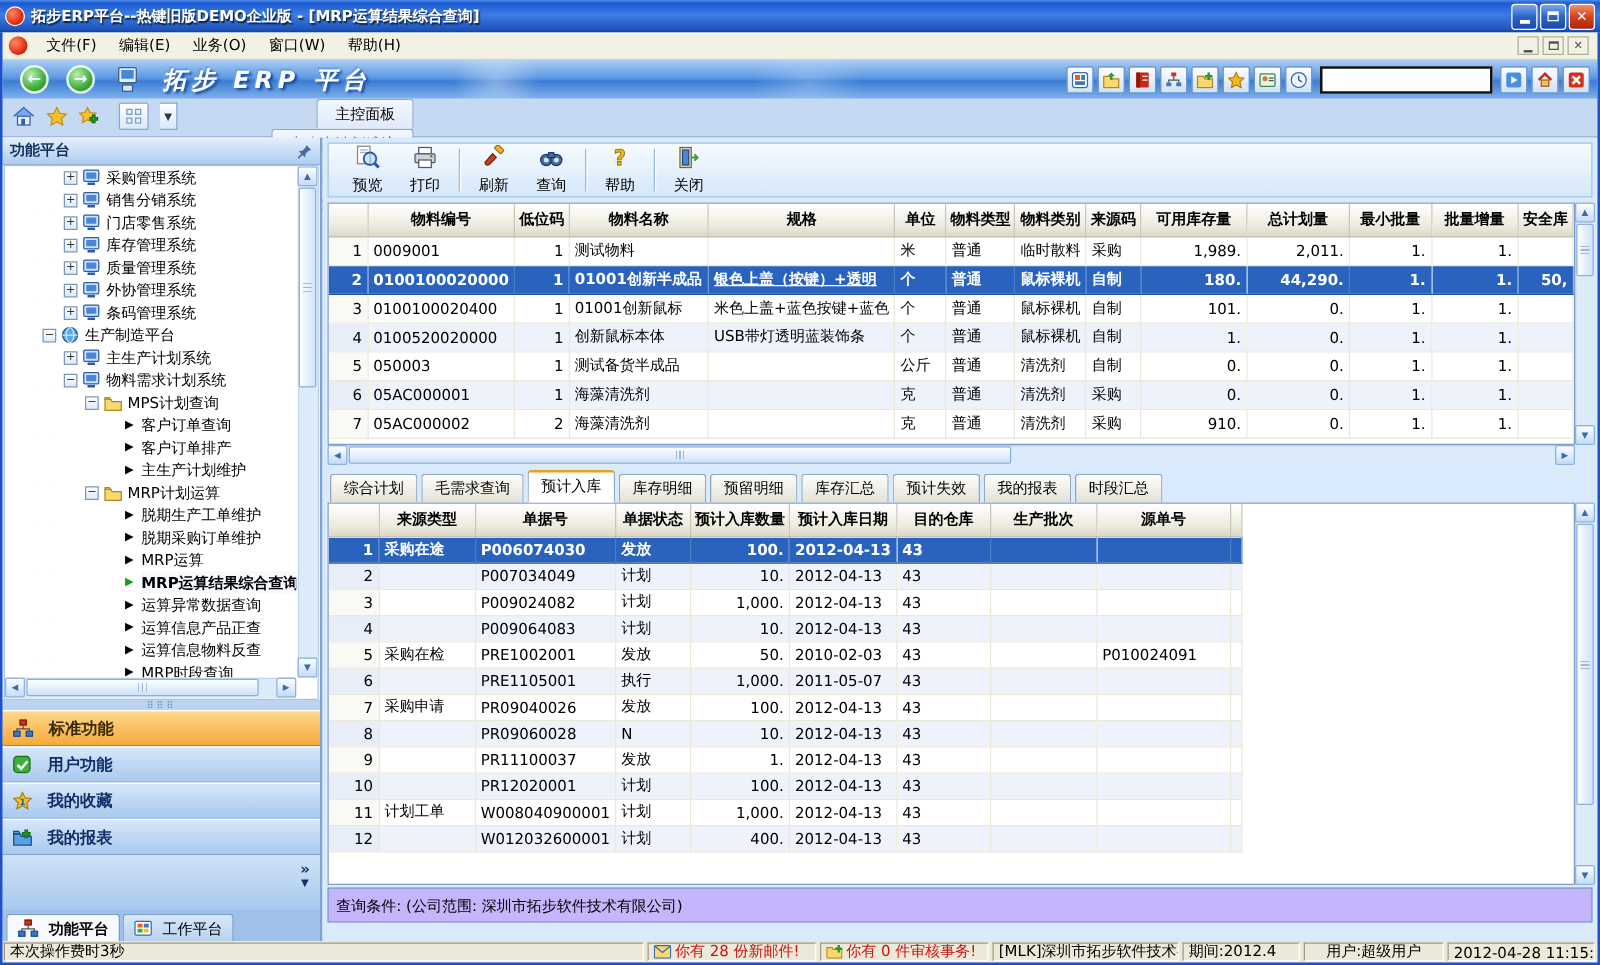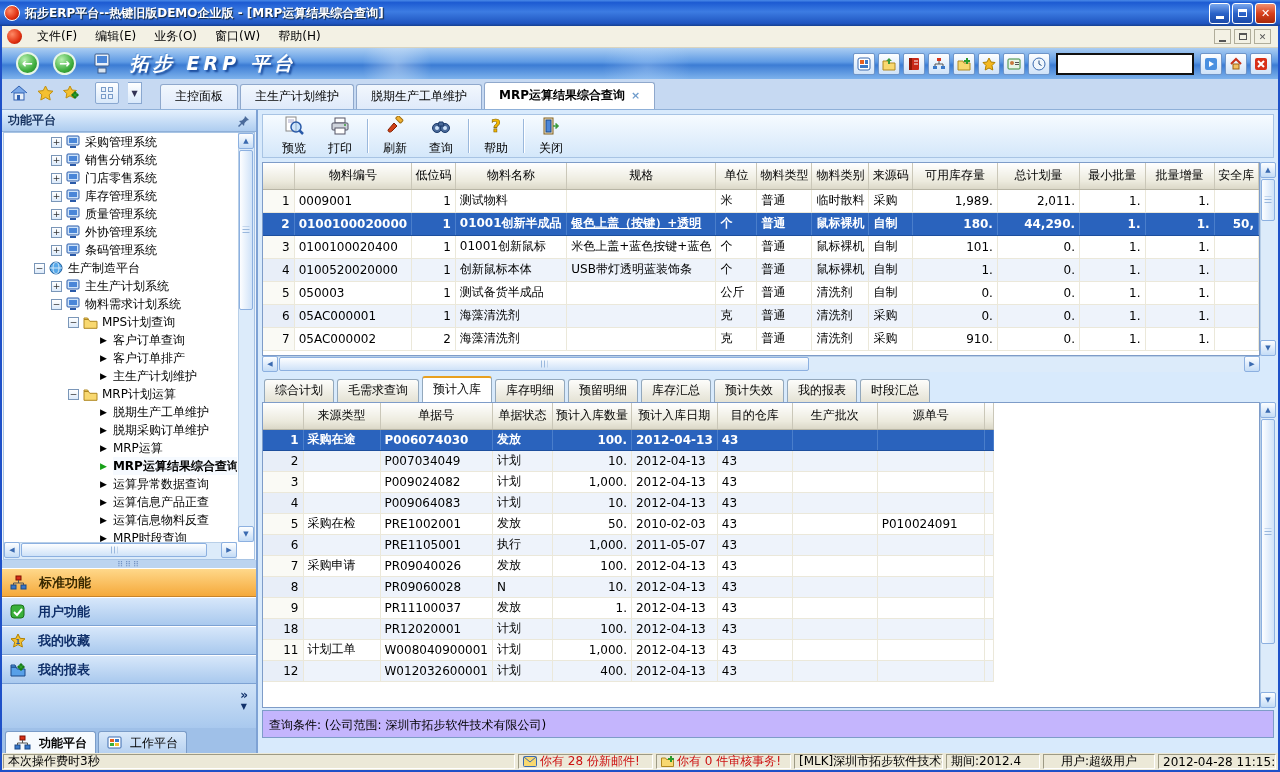--- a/index.html
+++ b/index.html
@@ -61,21 +61,21 @@
   
   .tabrow { position:absolute; left:2px; right:2px; top:79px; height:31px; background:#c6d9f2;
     border-bottom:1px solid #8fb0d8; display:flex; align-items:flex-end; }
   .tr-icons { display:flex; align-items:center; gap:9px; padding:0 8px 5px 8px; }
   .grid-btn { width:24px; height:22px; border:1px solid #8aa8d0; border-radius:2px; background:linear-gradient(#fff,#d8e8fa);
     display:flex; align-items:center; justify-content:center; margin-left:6px; }
   .grid-glyph { width:12px; height:12px; display:grid; grid-template-columns:5px 5px; grid-template-rows:5px 5px; gap:2px; }
   .grid-glyph i { border:1px solid #7a9cc8; background:#eaf2fc; }
   .grid-drop { width:14px; height:22px; border:1px solid #8aa8d0; border-left:none; background:linear-gradient(#fff,#d8e8fa);
     font-size:8px; color:#335; display:flex; align-items:center; justify-content:center; }
-  .mtabs { display:flex; align-items:flex-end; margin-left:10px; height:100%; }
+  .mtabs { display:flex; align-items:flex-end; margin-left:10px; height:100%;flex-direction:column; }
   .mtab { height:25px; line-height:23px; padding:0 14px; border:1px solid #8fa8cc; border-bottom:none;
     border-radius:3px 3px 0 0; background:linear-gradient(#f2f7fd,#dfeafa); margin-right:2px; white-space:nowrap; }
   .mtab.active { background:#fff; font-weight:bold; height:27px; line-height:25px; }
   .mtab .x { color:#6f9ccc; font-weight:bold; margin-left:6px; font-size:11px; }
 
   
   .sidebar { position:absolute; left:2px; top:110px; width:256px; bottom:19px; background:#eef4fc;
     border-right:2px solid #7ea2d4; display:flex; flex-direction:column; }
   .side-header { height:22px; flex:none; background:linear-gradient(180deg,#e4f0fd,#aecdf0);
     border-bottom:1px solid #8fb0d8; display:flex; align-items:center; padding:0 6px; font-weight:bold; color:#15325f; }
@@ -139,21 +139,21 @@
   .dtabs { position:absolute; left:4px; right:2px; top:266px; height:26px; display:flex; align-items:flex-end; padding-left:2px; }
   .dtab { height:23px; line-height:21px; padding:0 10px; border:1px solid #93a8bc; border-bottom:none;
     border-radius:3px 3px 0 0; background:linear-gradient(#fdfdfb,#e4e2d4); margin-right:3px; white-space:nowrap; }
   .dtab.active { background:#fff; border-top:2px solid #e8a020; height:26px; line-height:23px; position:relative; z-index:2; }
 
   .grid2-area { position:absolute; left:4px; right:2px; top:292px; height:306px; }
   .grid2-clip { position:absolute; left:0; right:16px; top:0; bottom:0; overflow:hidden;
     border:1px solid #7e9cc8; background:#fff; }
 
   table.grid { border-collapse:collapse; table-layout:fixed; background:#fff; }
-  table.grid th { height:26px; font-weight:normal; text-align:center; padding:0 3px; overflow:hidden; white-space:nowrap;
+  table.grid th { height:26px; font-weight:bold; text-align:center; padding:0 3px; overflow:hidden; white-space:nowrap;
     background:linear-gradient(180deg,#ffffff,#eceadd 70%,#dbd8c8); border-right:1px solid #cac7b8; border-bottom:1px solid #b8b5a5; }
   table.grid td { height:23px; padding:0 4px; overflow:hidden; white-space:nowrap;
     border-right:1px solid #ebe8da; border-bottom:1px solid #ebe8da; }
   table.grid2 td { height:21px; }
   td.rn { text-align:right; background:#fafaf5; }
   td.num { text-align:right; }
   tr.alt td { background:#eef3fb; }
   tr.alt td.rn { background:#e8eef8; }
   tr.selrow td { background:#2a63bd !important; color:#fff; font-weight:bold; border-right-color:#4a7ecb; border-bottom-color:#1d4f9e; }
   td.u { text-decoration:underline; }
@@ -981,21 +981,21 @@
               <td>PR11100037</td>
               <td>发放</td>
               <td class="num">1.</td>
               <td>2012-04-13</td>
               <td>43</td>
               <td></td>
               <td></td>
               <td></td>
             </tr>
             <tr class="alt">
-              <td class="rn">18</td>
+              <td class="rn">10</td>
               <td></td>
               <td>PR12020001</td>
               <td>计划</td>
               <td class="num">100.</td>
               <td>2012-04-13</td>
               <td>43</td>
               <td></td>
               <td></td>
               <td></td>
             </tr>

